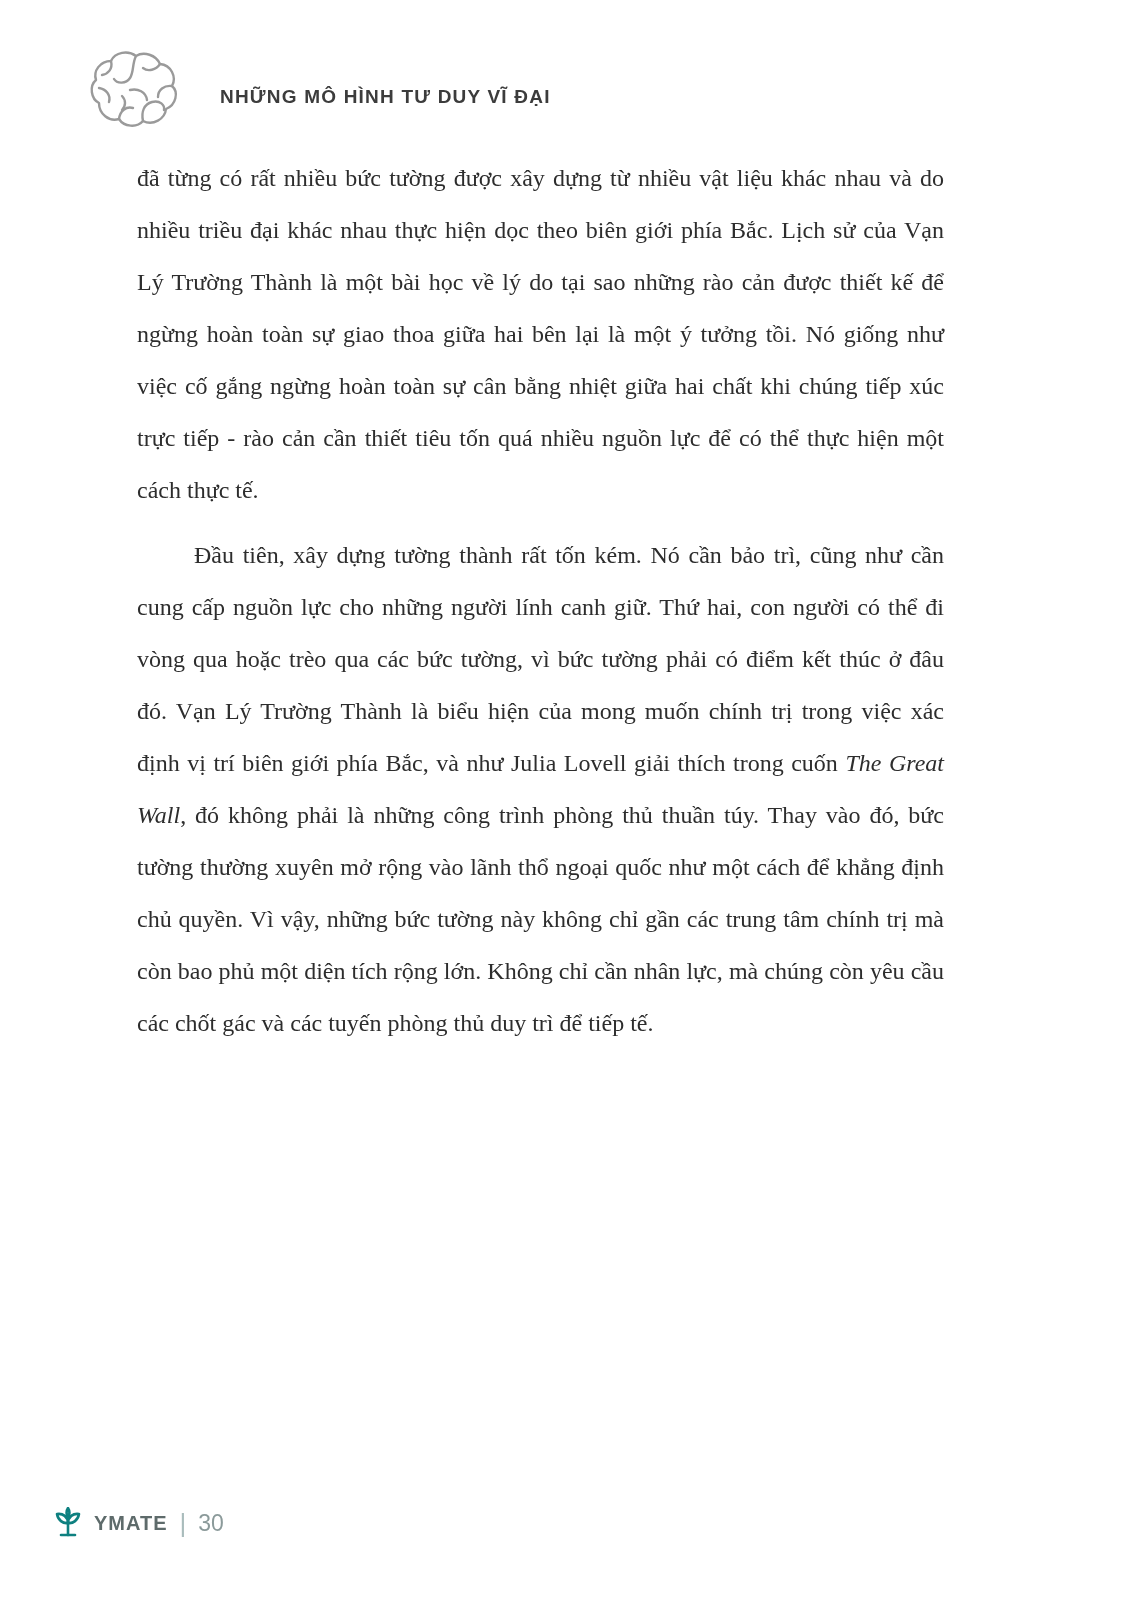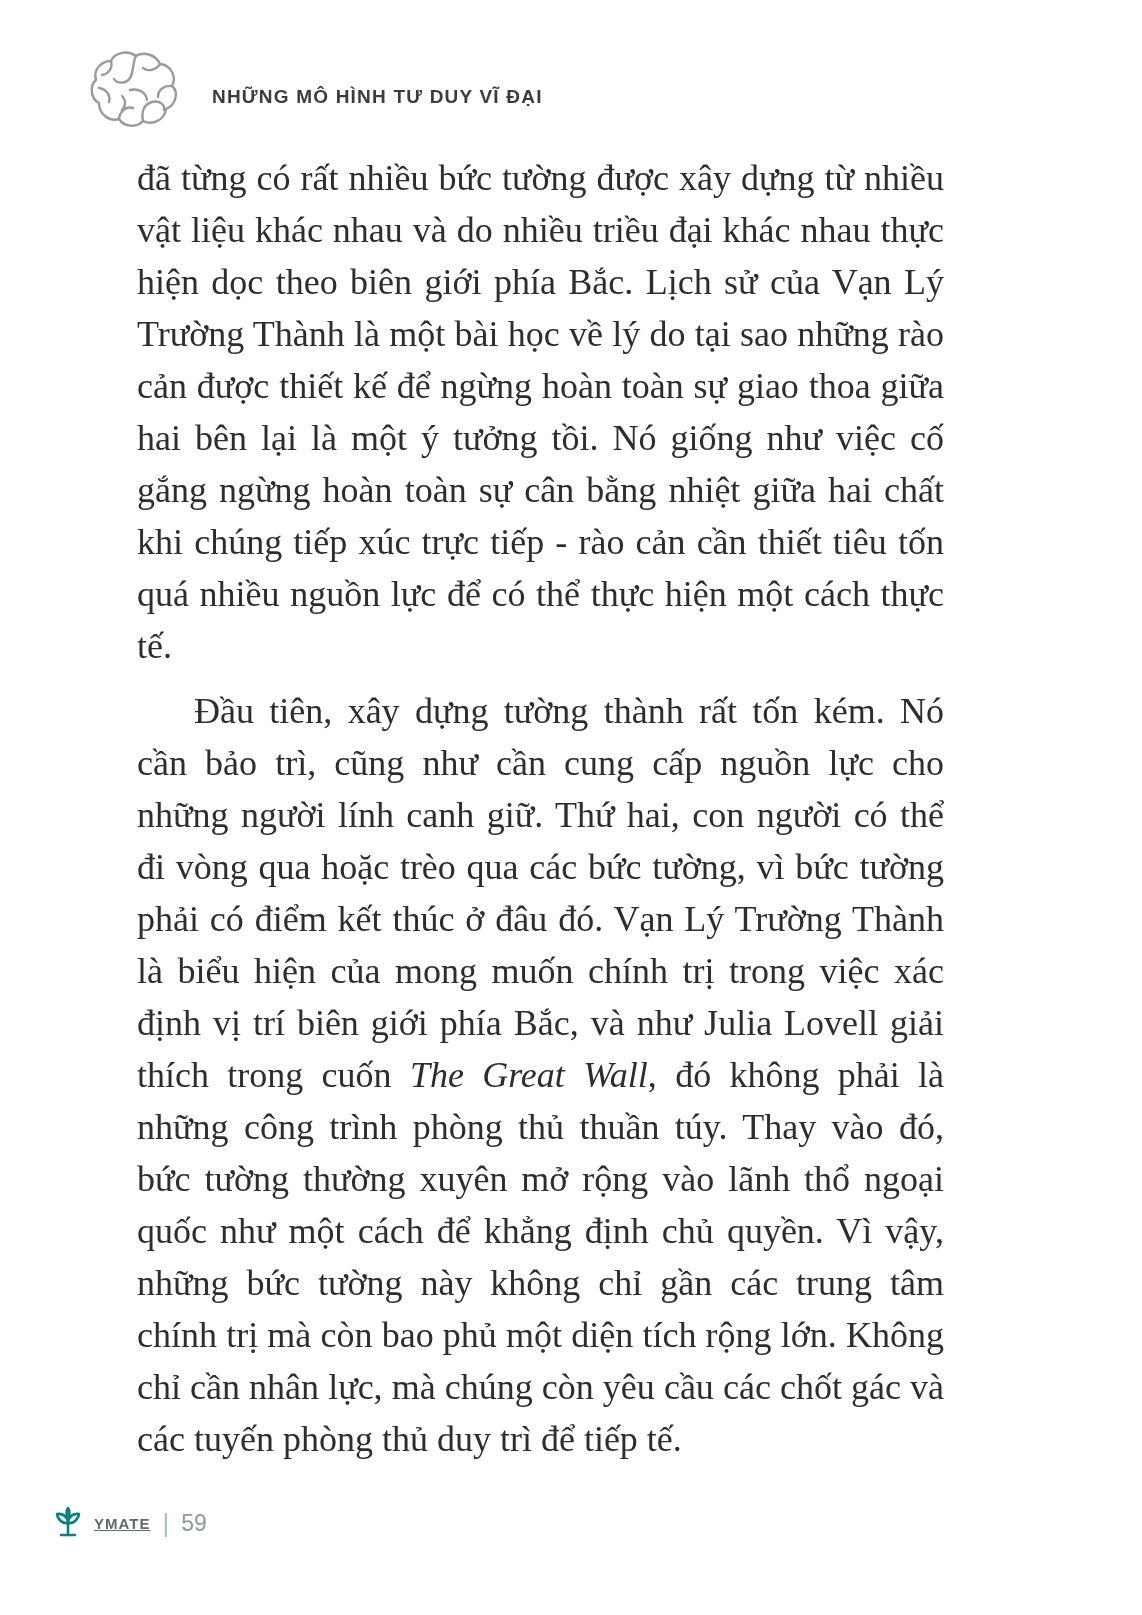--- a/index.html
+++ b/index.html
@@ -29,39 +29,39 @@
   .brain-icon-wrap {
     width: 100px;
     height: 84px;
     flex: 0 0 auto;
   }
   .brain-icon-wrap svg {
     width: 100%;
     height: 100%;
   }
   .header-title {
-    margin: 0;
+    margin: 8px;
     font-family: "Liberation Sans", sans-serif;
     font-weight: 700;
     font-size: 19px;
     letter-spacing: 1.2px;
     color: #3c3c3c;
     padding-top: 14px;
   }
 
   
   .page-body {
     position: absolute;
     left: 137px;
     right: 196px;
     top: 152px;
   }
   .page-body p {
     margin: 0 2px 13px 0;
-    font-size: 36px;
+    font-size: 24px;
     line-height: 52px;
     color: #2d2d2d;
     text-align: justify;
   }
   .page-body p.indent {
     text-indent: 57px;
   }
   .page-body em {
     font-style: italic;
   }
@@ -79,24 +79,23 @@
     width: 32px;
     height: 32px;
     margin-right: 10px;
   }
   .ymate-icon-wrap svg {
     width: 100%;
     height: 100%;
   }
   .footer-brand {
     font-weight: 700;
-    font-size: 15px;
+    font-size: 20px;
     letter-spacing: 1px;
     color: #5e6b6b;
-    text-decoration: underline;
   }
   .footer-sep {
     font-size: 26px;
     font-weight: 300;
     color: #a9bcbc;
     margin: 0 12px;
   }
   .footer-page {
     font-size: 23px;
     color: #8b9a9a;
@@ -135,16 +134,16 @@
       <svg viewBox="0 0 32 32" fill="none" stroke="#0e8080" stroke-width="2.6" stroke-linecap="round" stroke-linejoin="round">
         <path d="M16 28 L16 14"></path>
         <path d="M16 16 C16 10 11 6 5 7 C6 13 11 17 16 16 Z"></path>
         <path d="M16 16 C16 10 21 6 27 7 C26 13 21 17 16 16 Z"></path>
         <path d="M16 11 C14 7 14 4 16 1 C18 4 18 7 16 11 Z"></path>
         <path d="M9 28 L23 28"></path>
       </svg>
     </span>
     <span class="footer-brand">YMATE</span>
     <span class="footer-sep">|</span>
-    <span class="footer-page">59</span>
+    <span class="footer-page">30</span>
   </footer>
 
 </div>
 
 </body></html>

